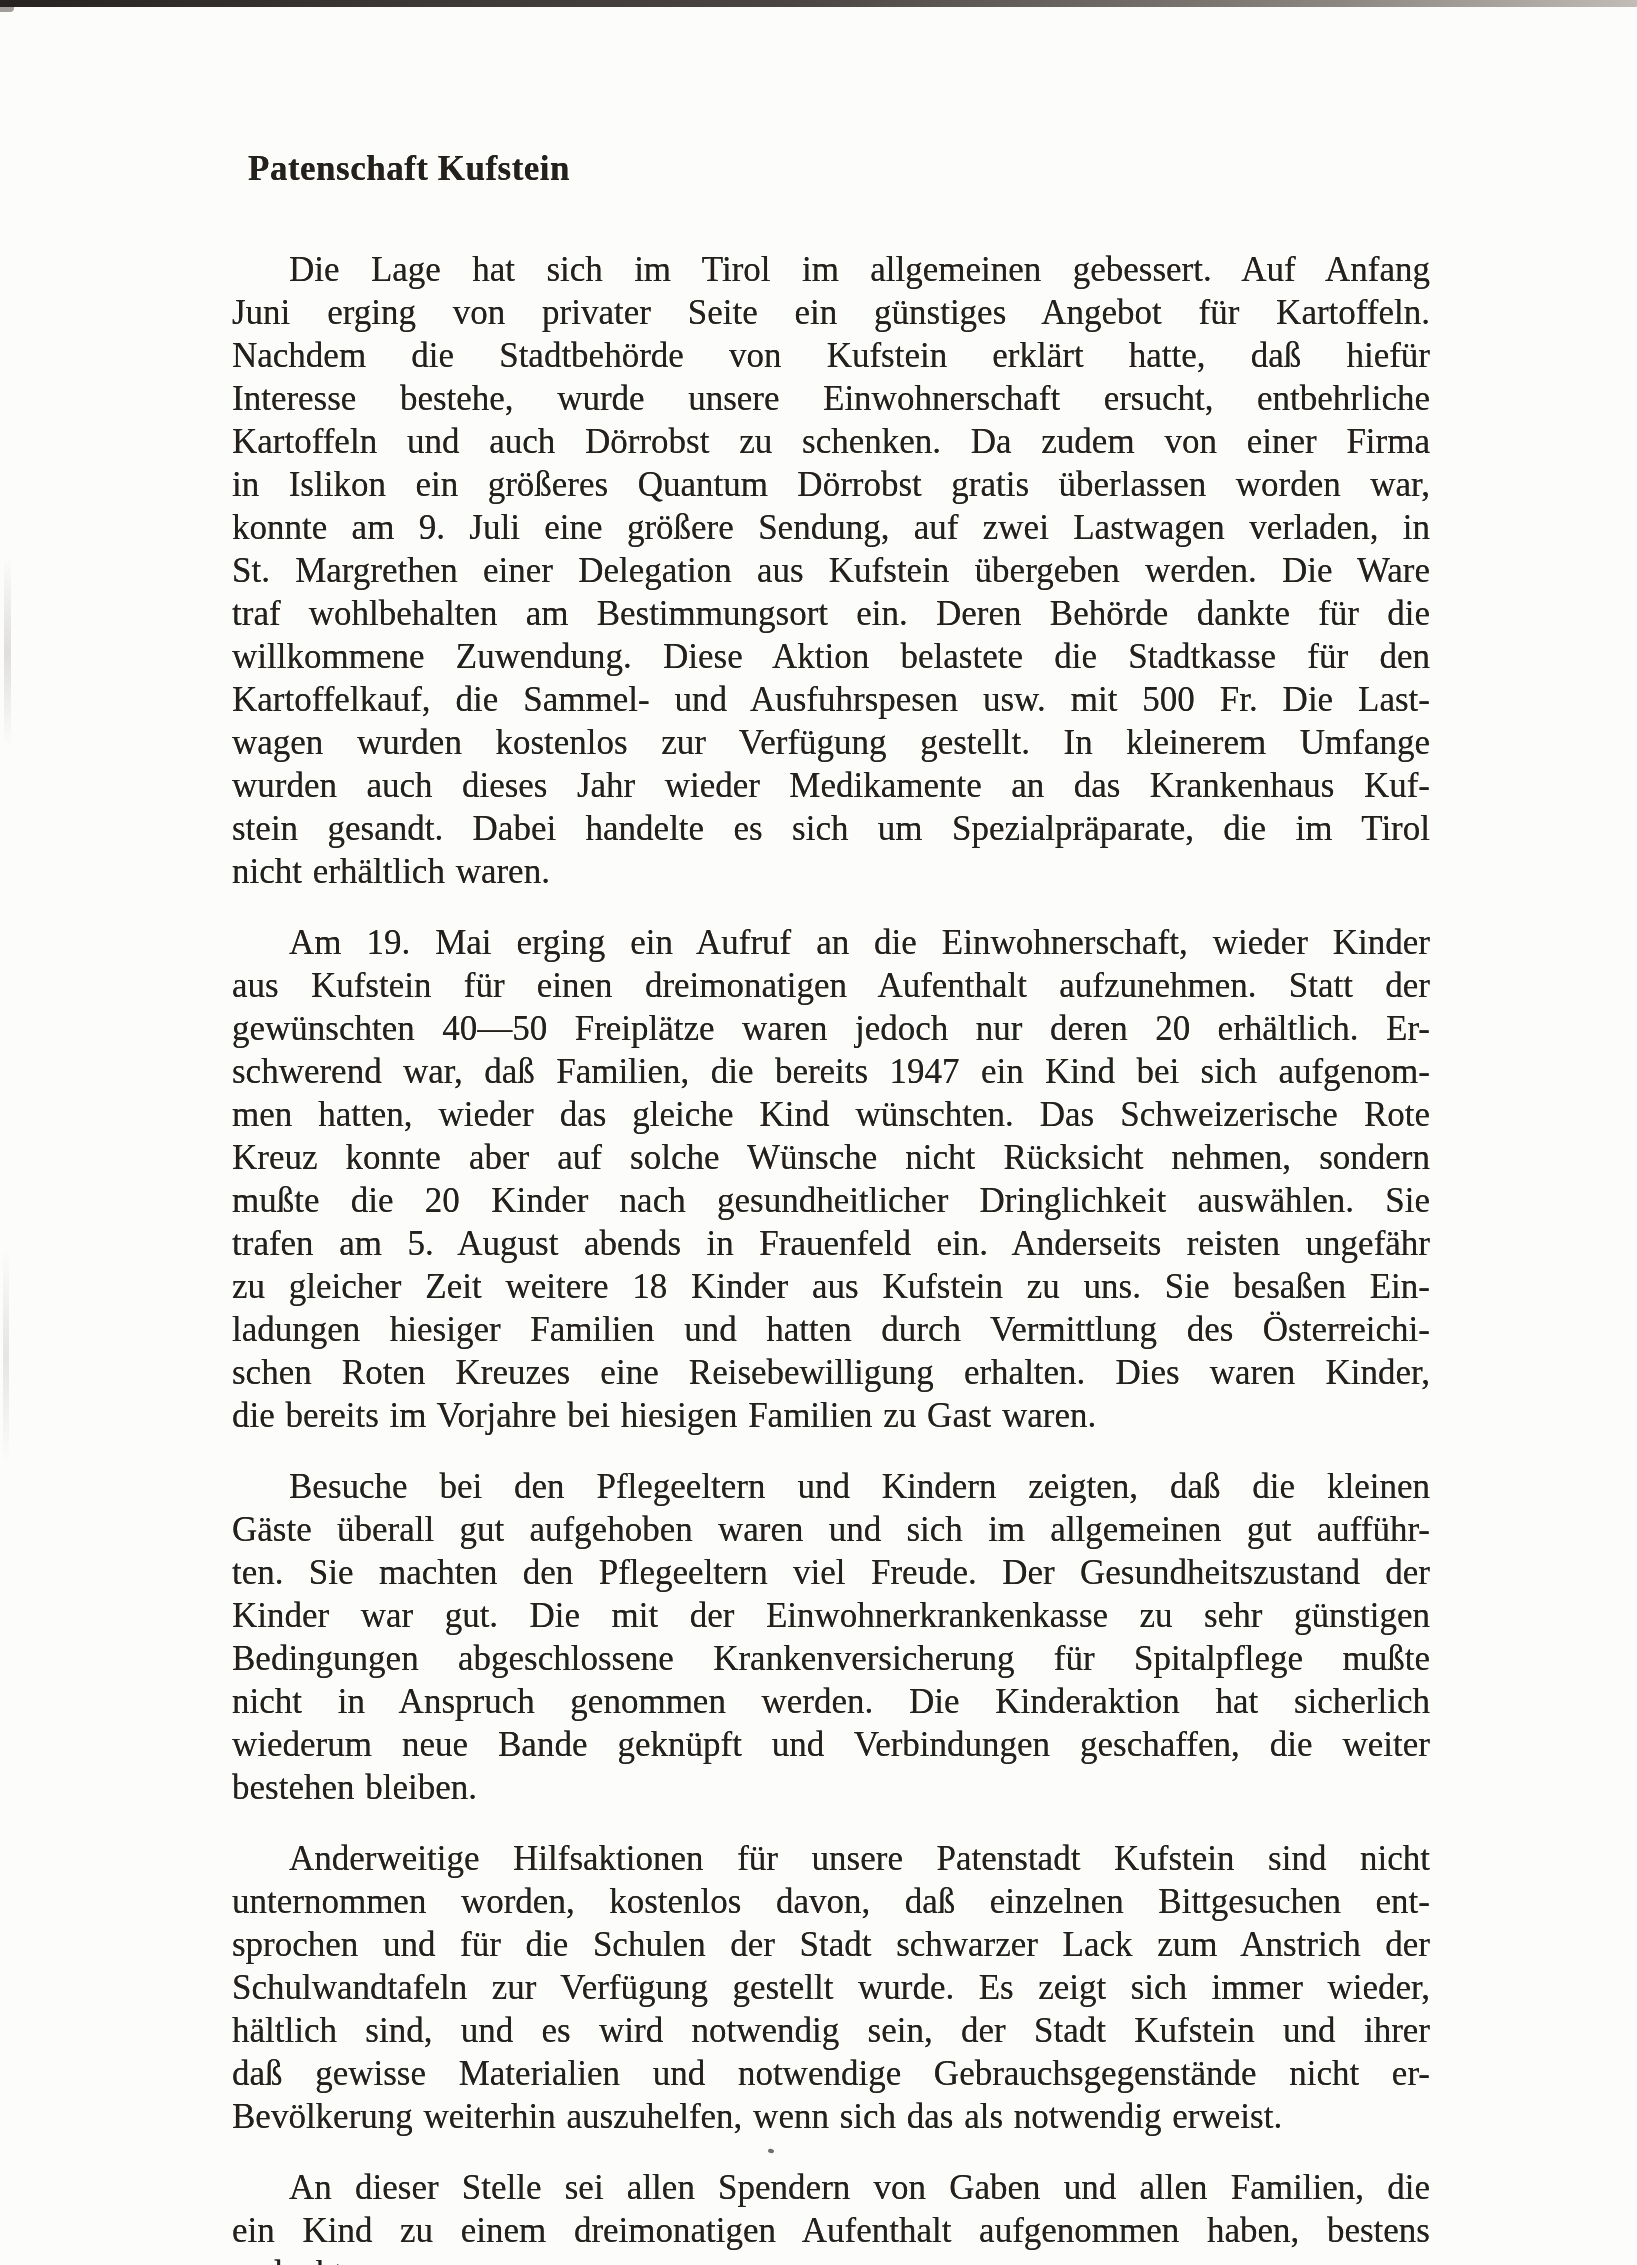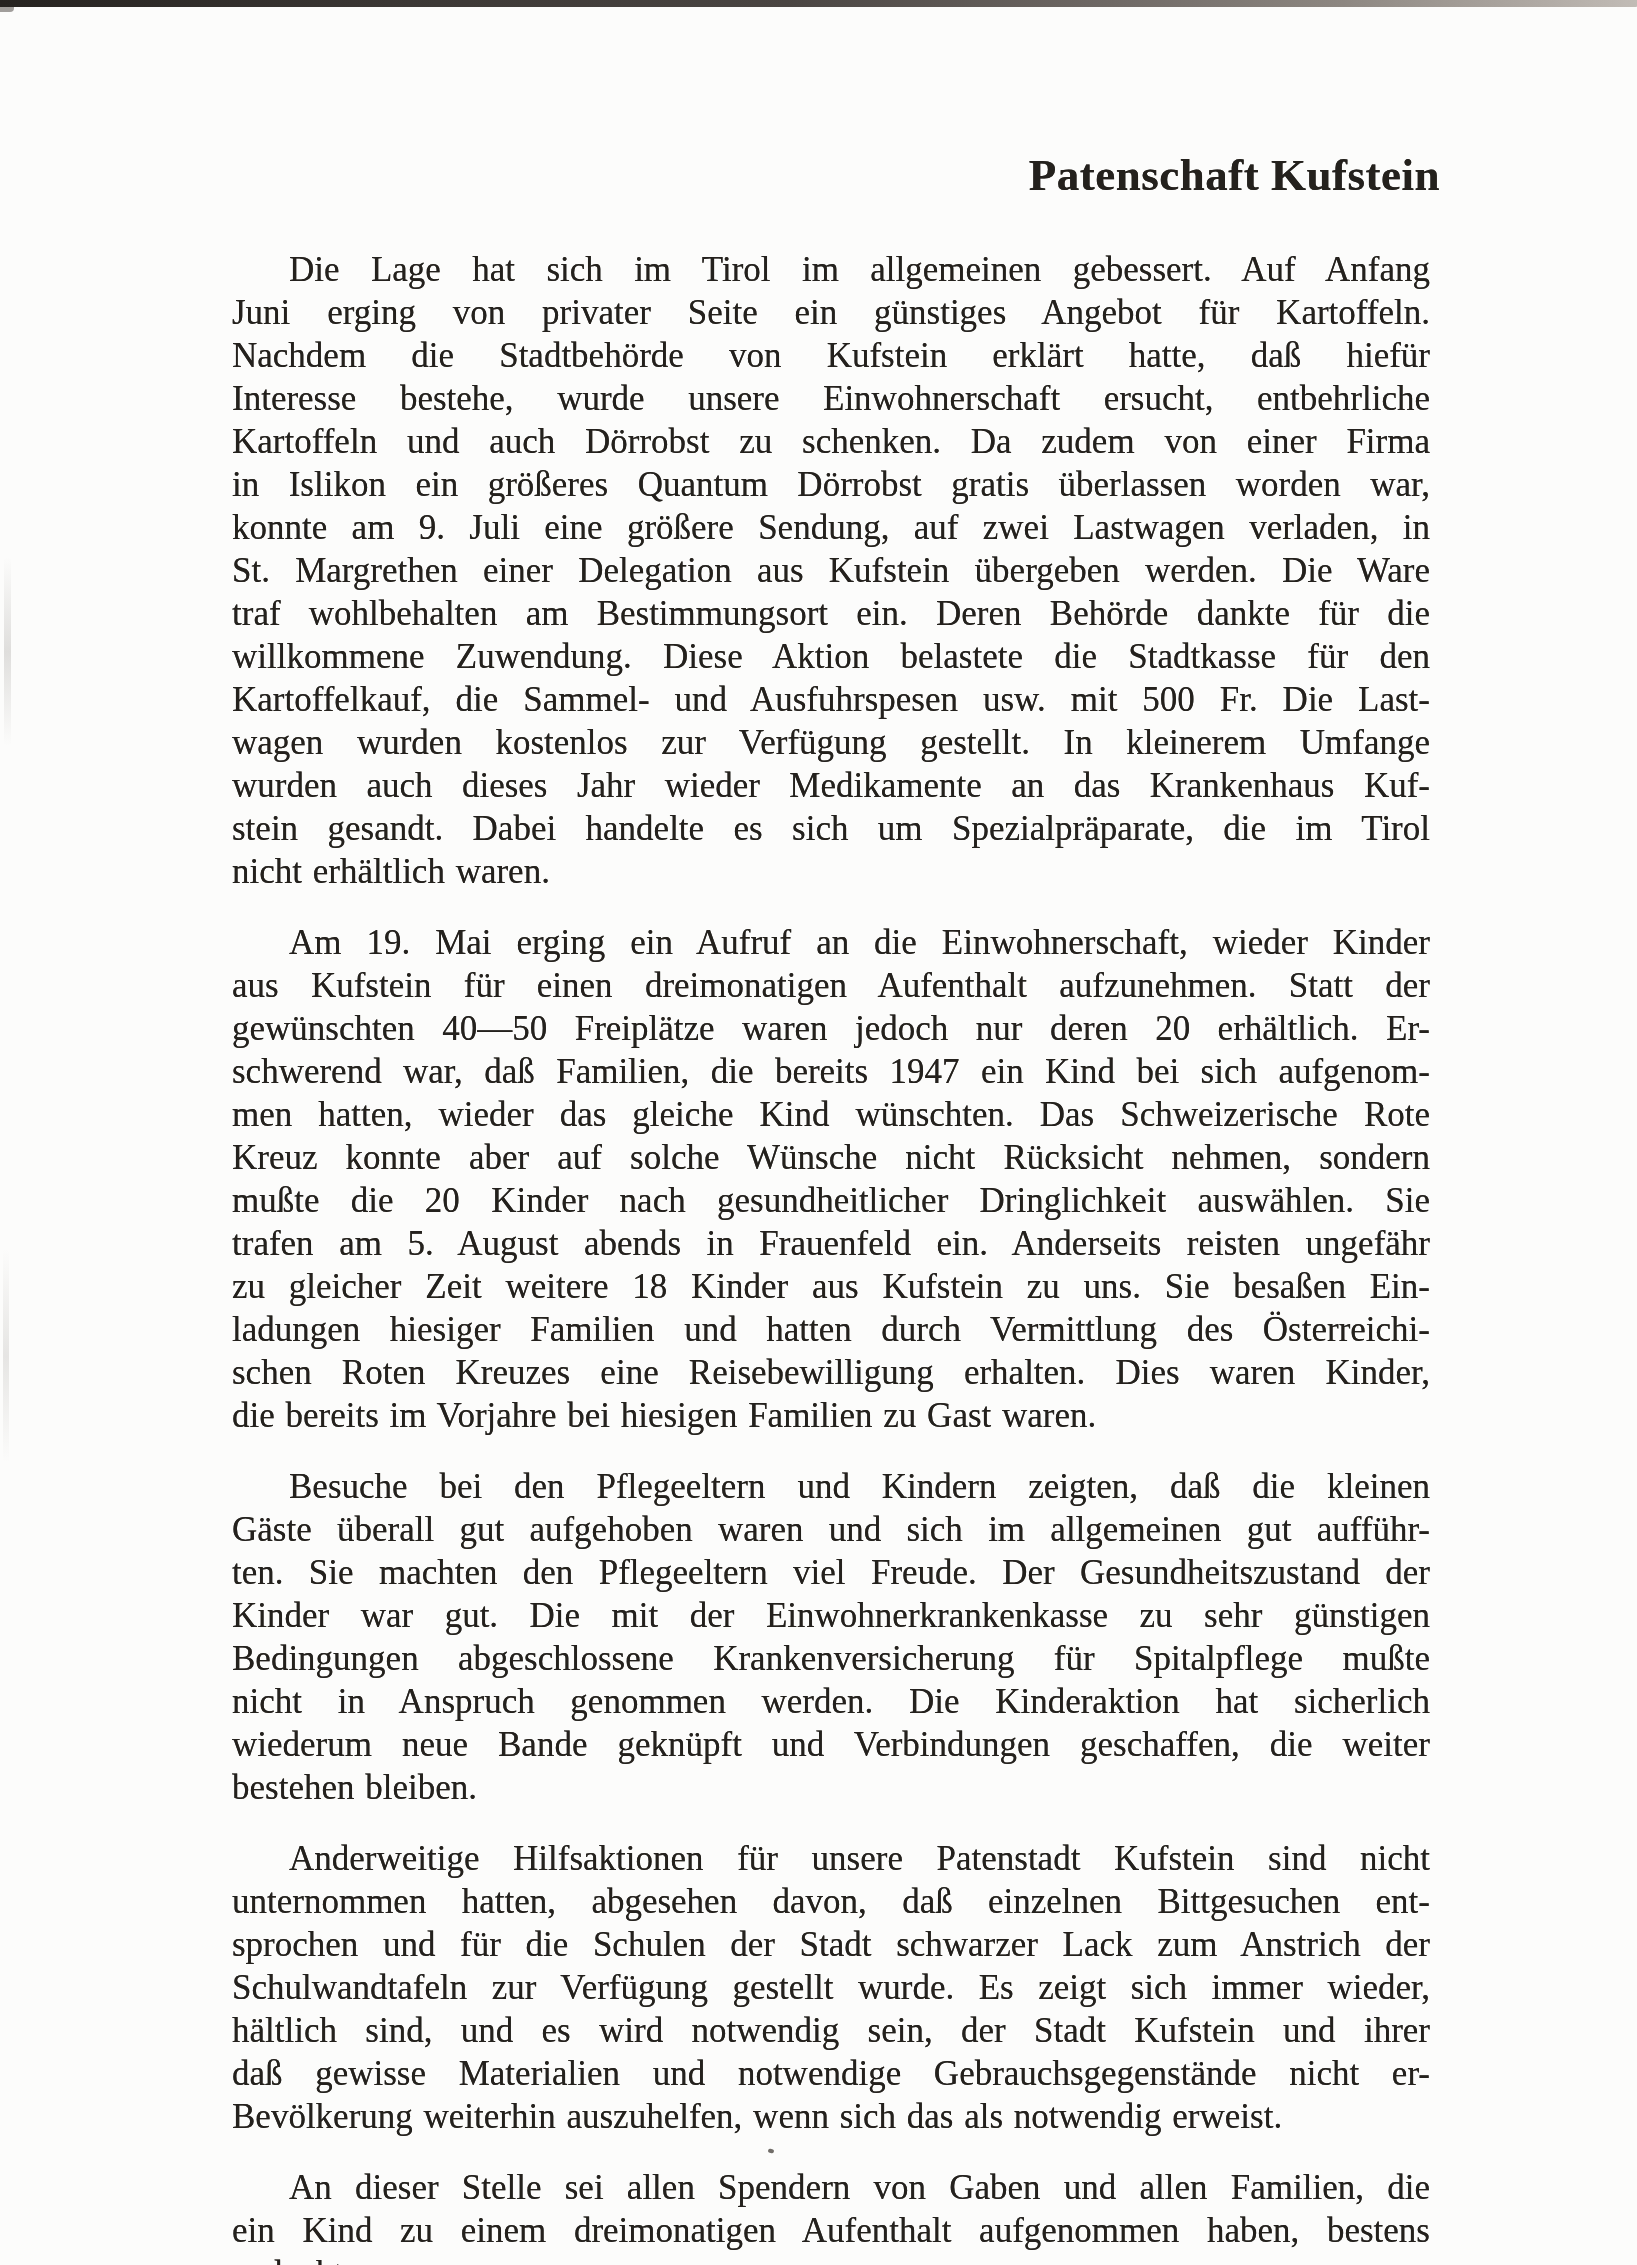--- a/index.html
+++ b/index.html
@@ -41,24 +41,24 @@
     border-radius: 4px;
   }
   
   .scan-speck {
     position: absolute; left: 768px; top: 2149px; width: 6px; height: 4px;
     background: #4d4843; border-radius: 2px; opacity: .8;
     transform: rotate(12deg);
   }
   .title {
     position: absolute;
-    top: 149px; left: 242px; width: 1198px;
+    top: 149px; left: 248px; width: 1198px;
     margin: 0;
-    text-align: right;
-    font-size: 45px;
+    text-align: left;
+    font-size: 35px;
     font-weight: bold;
     letter-spacing: 0.5px;
     text-shadow: 0 0 0.6px rgba(35,32,28,.85);
   }
   .body-block {
     position: absolute;
     top: 220px; left: 232px; width: 1198px;
   }
   .line {
     height: 43px;
@@ -114,21 +114,21 @@
       <div class="line last">die bereits im Vorjahre bei hiesigen Familien zu Gast waren.</div>
       <div class="line first">Besuche bei den Pflegeeltern und Kindern zeigten, daß die kleinen</div>
       <div class="line">Gäste überall gut aufgehoben waren und sich im allgemeinen gut aufführ-</div>
       <div class="line">ten. Sie machten den Pflegeeltern viel Freude. Der Gesundheitszustand der</div>
       <div class="line">Kinder war gut. Die mit der Einwohnerkrankenkasse zu sehr günstigen</div>
       <div class="line">Bedingungen abgeschlossene Krankenversicherung für Spitalpflege mußte</div>
       <div class="line">nicht in Anspruch genommen werden. Die Kinderaktion hat sicherlich</div>
       <div class="line">wiederum neue Bande geknüpft und Verbindungen geschaffen, die weiter</div>
       <div class="line last">bestehen bleiben.</div>
       <div class="line first">Anderweitige Hilfsaktionen für unsere Patenstadt Kufstein sind nicht</div>
-      <div class="line">unternommen hatten, abgesehen davon, daß einzelnen Bittgesuchen ent-</div>
+      <div class="line">unternommen worden, kostenlos davon, daß einzelnen Bittgesuchen ent-</div>
       <div class="line">sprochen und für die Schulen der Stadt schwarzer Lack zum Anstrich der</div>
       <div class="line">Schulwandtafeln zur Verfügung gestellt wurde. Es zeigt sich immer wieder,</div>
       <div class="line">hältlich sind, und es wird notwendig sein, der Stadt Kufstein und ihrer</div>
       <div class="line">daß gewisse Materialien und notwendige Gebrauchsgegenstände nicht er-</div>
       <div class="line last">Bevölkerung weiterhin auszuhelfen, wenn sich das als notwendig erweist.</div>
       <div class="line first">An dieser Stelle sei allen Spendern von Gaben und allen Familien, die</div>
       <div class="line">ein Kind zu einem dreimonatigen Aufenthalt aufgenommen haben, bestens</div>
       <div class="line last">gedankt.</div>
     </div>
 

